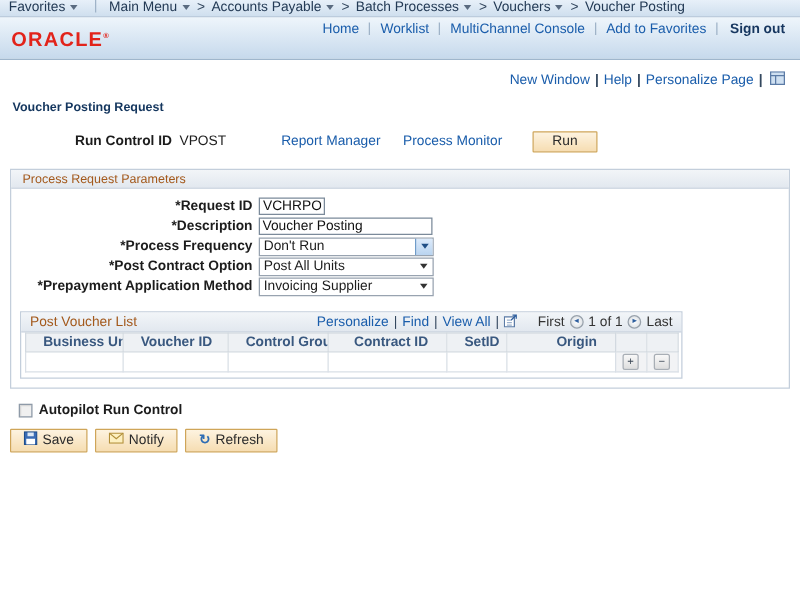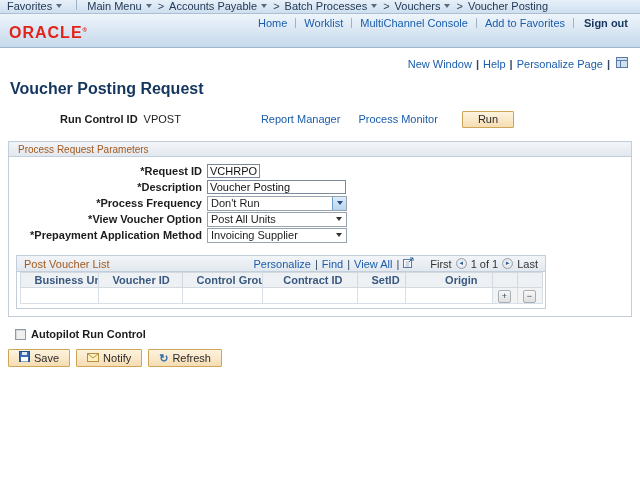--- a/index.html
+++ b/index.html
@@ -28,26 +28,26 @@
   .signout { color:#16365f; font-weight:bold; margin:0 2px 0 10px; cursor:pointer; }
 
   
   .util-links { text-align:right; padding:9px 12px 0 0; color:#1a5dab; display:flex;
     justify-content:flex-end; align-items:center; }
   .ulink { cursor:pointer; }
   .ubar { margin:0 4px; color:#33475e; font-weight:bold; }
   .util-icon { margin-left:2px; cursor:pointer; display:inline-block; }
 
   
-  .page-title { margin:10px 0 0 10px; font-size:16px; font-weight:bold; color:#14365e; }
+  .page-title { margin:10px 0 0 10px; font-size:10px; font-weight:bold; color:#14365e; }
   .run-row { display:flex; align-items:center; margin-top:12px; height:18px; }
   .rc-label { font-weight:bold; margin-left:60px; }
   .rc-value { margin-left:6px; }
   .link { color:#1a5dab; cursor:pointer; }
-  .rm { margin-left:80px; }
+  .rm { margin-left:44px; }
   .pm { margin-left:18px; }
 
   .ps-btn { background:linear-gradient(#fdf3e0,#f6ddb2); border:1px solid #cfa558;
     border-radius:1px; font-size:11px; color:#2a2a2a; padding:1px 10px 2px 10px; cursor:pointer;
     display:inline-flex; align-items:center; gap:4px; font-family:"Liberation Sans",sans-serif; }
   .run-btn { margin-left:24px; padding:1px 15px 2px 15px; }
 
   
   .group-box { margin:13px 8px 0 8px; width:624px; border:1px solid #c3cedb; background:#fff; padding-bottom:7px; }
   .gb-head { height:15px; background:linear-gradient(#f2f5f8,#e2e8ef); border-bottom:1px solid #c3cedb;
@@ -193,21 +193,21 @@
     <div class="frow">
       <span class="flabel">*Process Frequency</span>
       <div class="ddl">
         <span class="ddl-val">Don't Run</span>
         <span class="ddl-btn">
             <span class="ddl-arrow-flat"></span>
           </span>
       </div>
     </div>
     <div class="frow">
-      <span class="flabel">*View Voucher Option</span>
+      <span class="flabel">*Post Contract Option</span>
       <div class="ddl">
         <span class="ddl-val">Post All Units</span>
         <span class="ddl-arrow-flat"></span>
       </div>
     </div>
     <div class="frow">
       <span class="flabel">*Prepayment Application Method</span>
       <div class="ddl">
         <span class="ddl-val">Invoicing Supplier</span>
         <span class="ddl-arrow-flat"></span>

